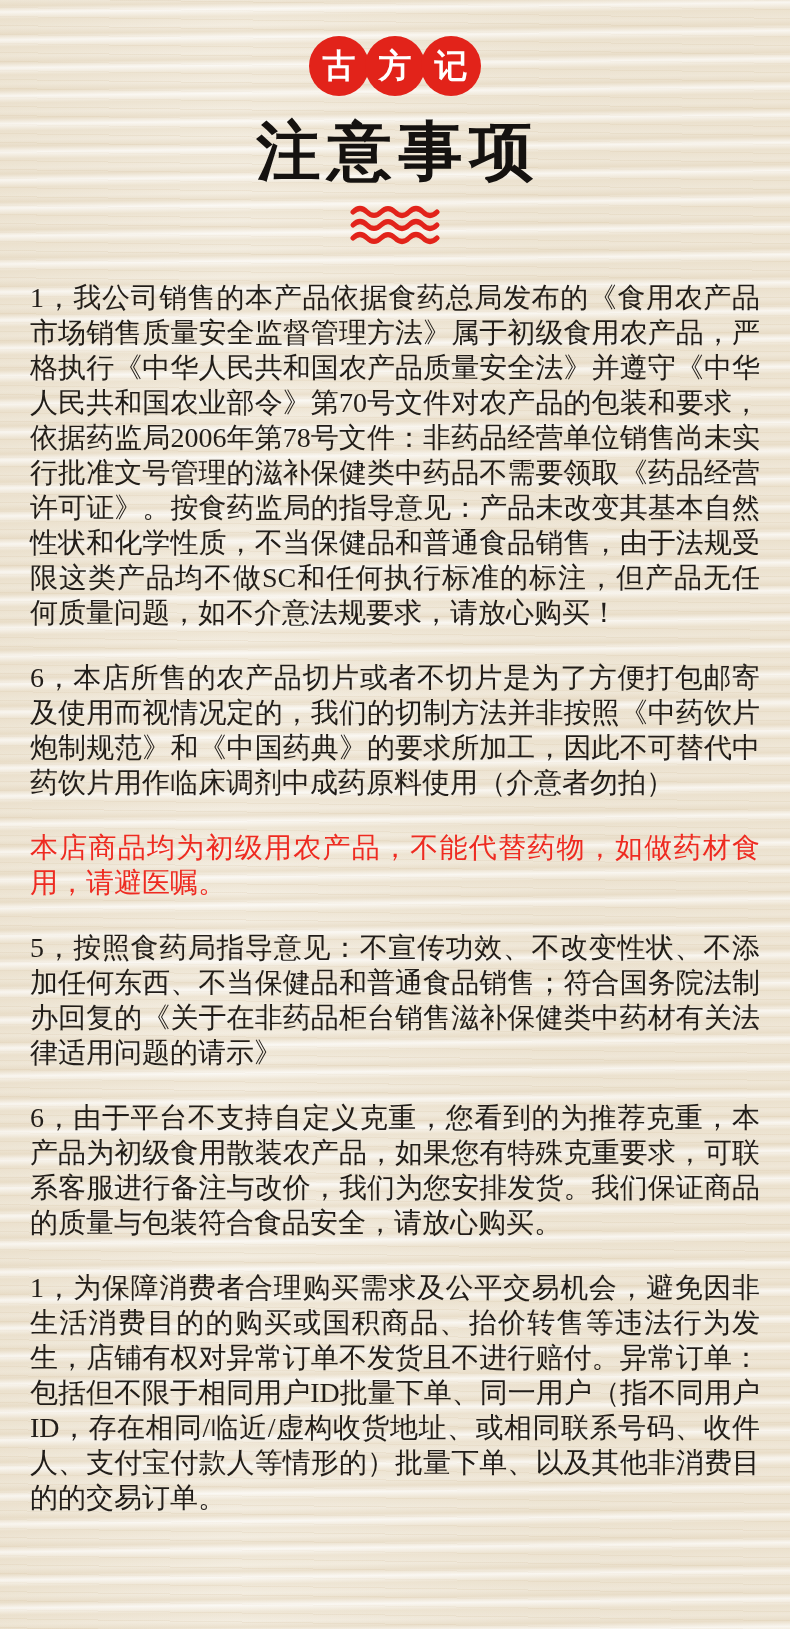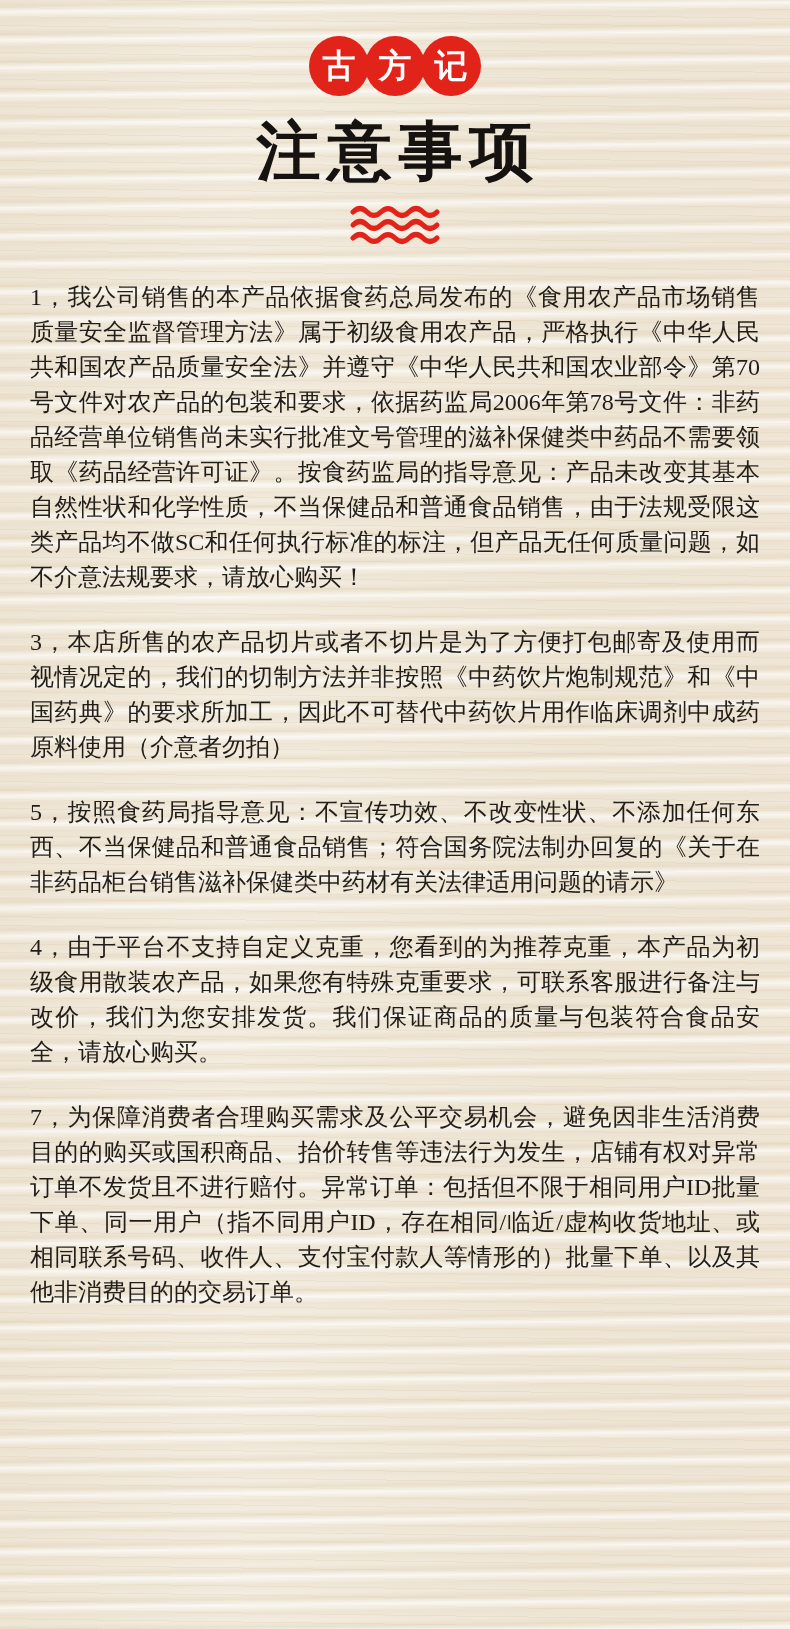--- a/index.html
+++ b/index.html
@@ -46,21 +46,21 @@
     letter-spacing:7px;
     text-indent:7px;
     line-height:1.1;
   }
   .wave{ margin-top:18px; line-height:0; }
   .notices{
     margin:33px 30px 0 30px;
   }
   .notice{
     margin:0 0 30px 0;
-    font-size:24px;
+    font-size:28px;
     line-height:35px;
     color:#211d19;
     text-align:justify;
     text-justify:inter-ideograph;
   }
   .notice.warning{ color:#ee2b21; }
 </style>
 </head>
 <body>
 
@@ -83,19 +83,20 @@
           <path d="M4 7 q7 -7 14 0 t14 0 t14 0 t14 0 t14 0 t14 0" transform="translate(0,13)"></path>
           <path d="M4 7 q7 -7 14 0 t14 0 t14 0 t14 0 t14 0 t14 0" transform="translate(0,26)"></path>
         </g>
       </svg>
     </div>
 
   </div>
 
   <div class="notices">
     <p class="notice">1，我公司销售的本产品依据食药总局发布的《食用农产品市场销售质量安全监督管理方法》属于初级食用农产品，严格执行《中华人民共和国农产品质量安全法》并遵守《中华人民共和国农业部令》第70号文件对农产品的包装和要求，依据药监局2006年第78号文件：非药品经营单位销售尚未实行批准文号管理的滋补保健类中药品不需要领取《药品经营许可证》。按食药监局的指导意见：产品未改变其基本自然性状和化学性质，不当保健品和普通食品销售，由于法规受限这类产品均不做SC和任何执行标准的标注，但产品无任何质量问题，如不介意法规要求，请放心购买！</p>
-    <p class="notice">3，本店所售的农产品切片或者不切片是为了方便打包邮寄及使用而视情况定的，我们的切制方法并非按照《中药饮片炮制规范》和《中国药典》的要求所加工，因此不可替代中药饮片用作临床调剂中成药原料使用（介意者勿拍）</p>
+    <p class="notice">6，本店所售的农产品切片或者不切片是为了方便打包邮寄及使用而视情况定的，我们的切制方法并非按照《中药饮片炮制规范》和《中国药典》的要求所加工，因此不可替代中药饮片用作临床调剂中成药原料使用（介意者勿拍）</p>
+    <p class="notice warning">本店商品均为初级用农产品，不能代替药物，如做药材食用，请避医嘱。</p>
     <p class="notice">5，按照食药局指导意见：不宣传功效、不改变性状、不添加任何东西、不当保健品和普通食品销售；符合国务院法制办回复的《关于在非药品柜台销售滋补保健类中药材有关法律适用问题的请示》</p>
-    <p class="notice">4，由于平台不支持自定义克重，您看到的为推荐克重，本产品为初级食用散装农产品，如果您有特殊克重要求，可联系客服进行备注与改价，我们为您安排发货。我们保证商品的质量与包装符合食品安全，请放心购买。</p>
-    <p class="notice">7，为保障消费者合理购买需求及公平交易机会，避免因非生活消费目的的购买或国积商品、抬价转售等违法行为发生，店铺有权对异常订单不发货且不进行赔付。异常订单：包括但不限于相同用户ID批量下单、同一用户（指不同用户ID，存在相同/临近/虚构收货地址、或相同联系号码、收件人、支付宝付款人等情形的）批量下单、以及其他非消费目的的交易订单。</p>
+    <p class="notice">6，由于平台不支持自定义克重，您看到的为推荐克重，本产品为初级食用散装农产品，如果您有特殊克重要求，可联系客服进行备注与改价，我们为您安排发货。我们保证商品的质量与包装符合食品安全，请放心购买。</p>
+    <p class="notice">1，为保障消费者合理购买需求及公平交易机会，避免因非生活消费目的的购买或国积商品、抬价转售等违法行为发生，店铺有权对异常订单不发货且不进行赔付。异常订单：包括但不限于相同用户ID批量下单、同一用户（指不同用户ID，存在相同/临近/虚构收货地址、或相同联系号码、收件人、支付宝付款人等情形的）批量下单、以及其他非消费目的的交易订单。</p>
   </div>
 
 </div>
 
 </body></html>

